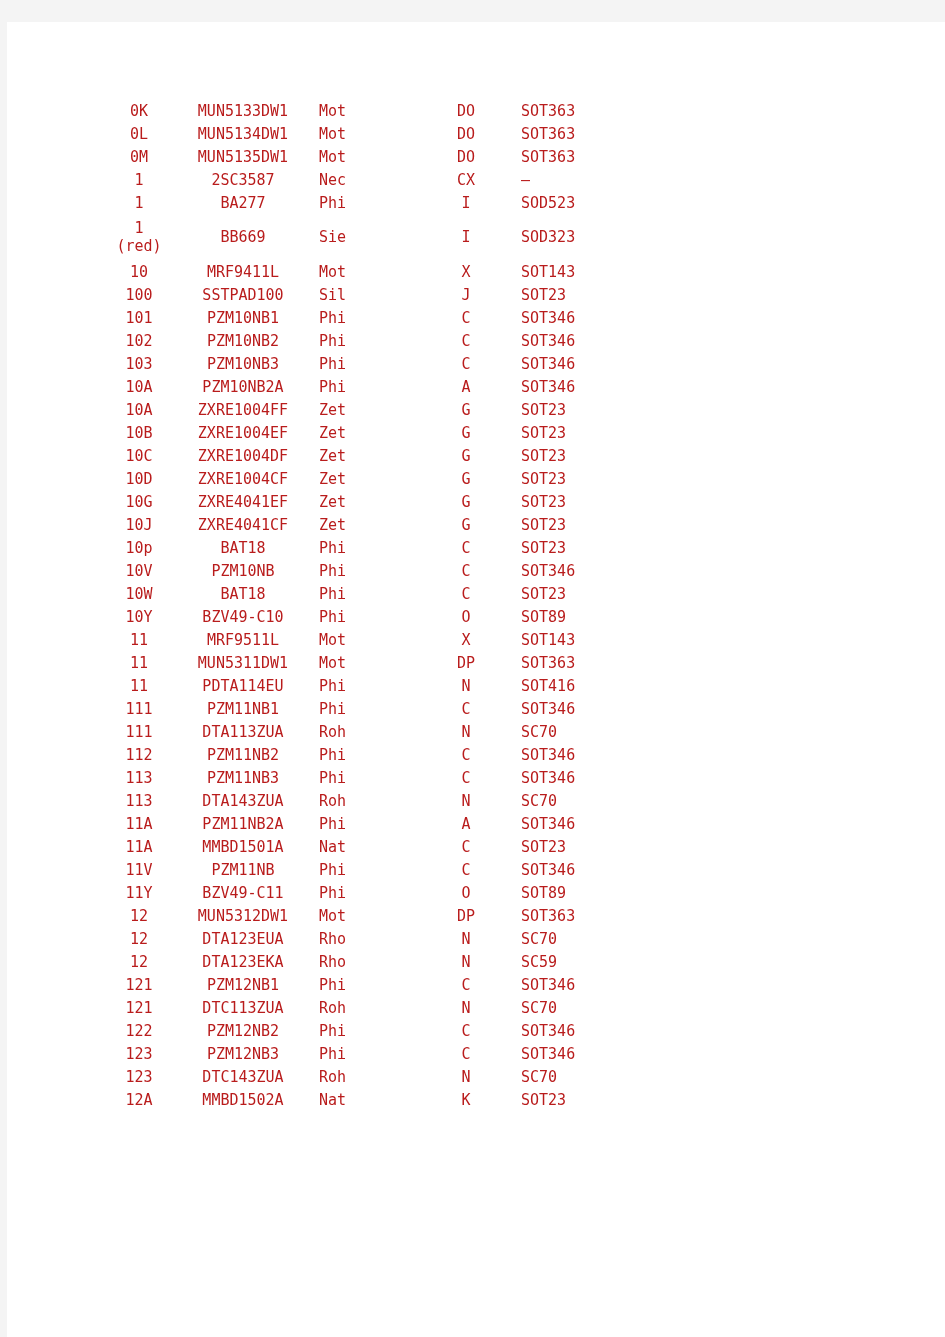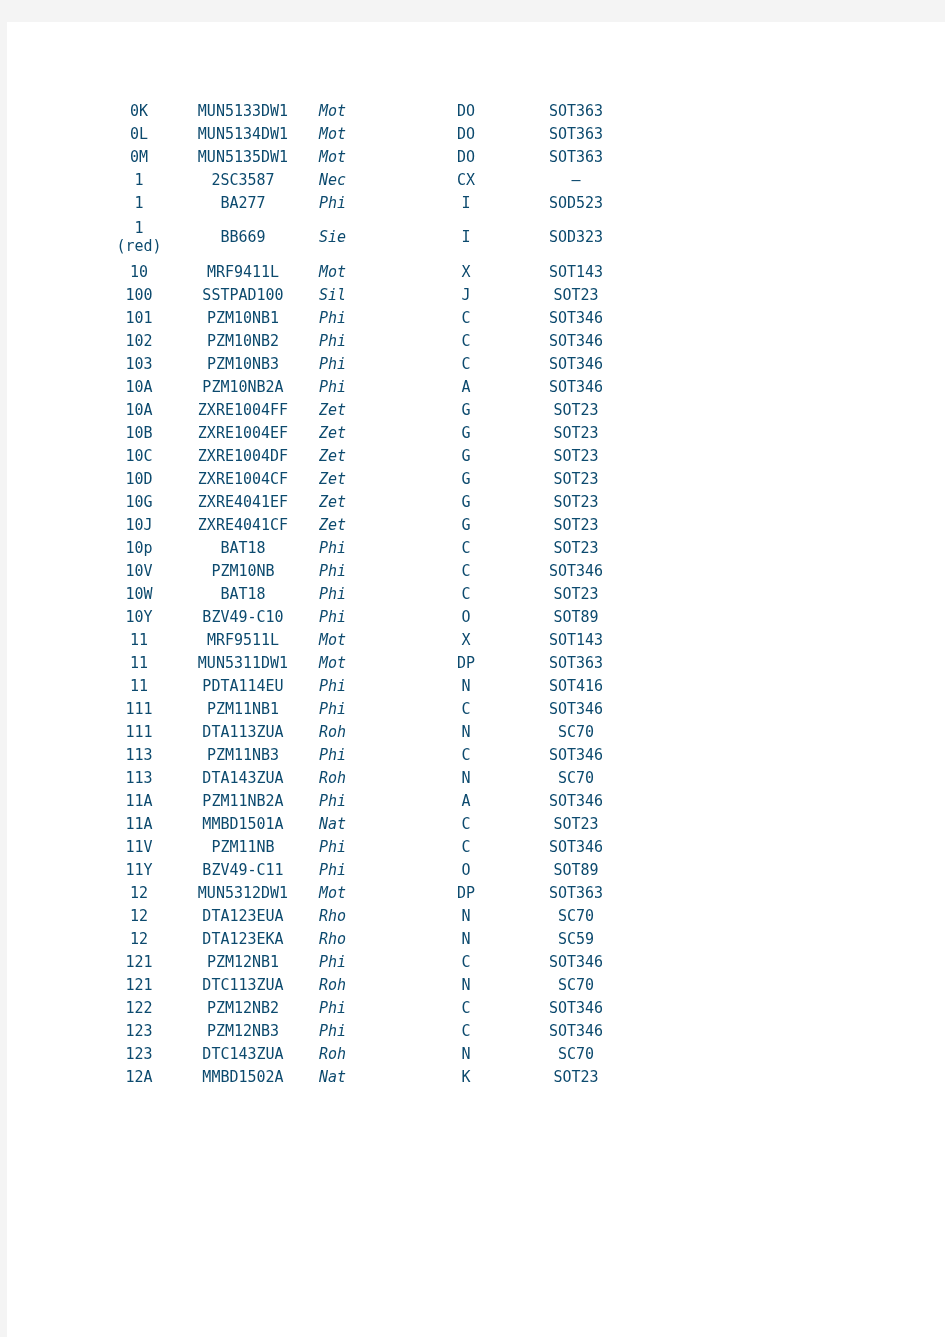--- a/index.html
+++ b/index.html
@@ -32,38 +32,38 @@
     width: 520px;
   }
 
   table.smd-table {
     border-collapse: collapse;
     border-spacing: 0;
     table-layout: fixed;
     width: 520px;
     font-size: 15px;
     line-height: 1.05;
-    color: #0c4a6e;
+    color: #b91c1c;
   }
 
   table.smd-table td {
     padding: 0;
     margin: 0;
     height: 23px;
     vertical-align: middle;
     white-space: pre;
     font-family: "DejaVu Sans Mono", "Liberation Mono", monospace;
   }
 
   
   td.c-code    { width: 56px;  text-align: center; }
   td.c-part    { width: 152px; text-align: center;  padding-left: 9px; }
-  td.c-mfr     { width: 92px;  text-align: left;  padding-left: 2px; font-style: italic; }
+  td.c-mfr     { width: 92px;  text-align: left;  padding-left: 2px; }
   td.c-pkgcode { width: 110px; text-align: center;  padding-left: 2px; }
-  td.c-case    { width: 110px; text-align: center;  padding-left: 1px; }
+  td.c-case    { width: 110px; text-align: left;  padding-left: 1px; }
 
   
   tr.tall-row td { height: 46px; }
   td.c-code.wrapped {
     white-space: normal;
     line-height: 1.18;
     text-align: center;
   }
   td.c-code.wrapped .line { display: block; }
 </style>
@@ -260,20 +260,27 @@
             <td class="c-case">SOT346</td>
           </tr>
           <tr>
             <td class="c-code">111</td>
             <td class="c-part">DTA113ZUA</td>
             <td class="c-mfr">Roh</td>
             <td class="c-pkgcode">N</td>
             <td class="c-case">SC70</td>
           </tr>
           <tr>
+            <td class="c-code">112</td>
+            <td class="c-part">PZM11NB2</td>
+            <td class="c-mfr">Phi</td>
+            <td class="c-pkgcode">C</td>
+            <td class="c-case">SOT346</td>
+          </tr>
+          <tr>
             <td class="c-code">113</td>
             <td class="c-part">PZM11NB3</td>
             <td class="c-mfr">Phi</td>
             <td class="c-pkgcode">C</td>
             <td class="c-case">SOT346</td>
           </tr>
           <tr>
             <td class="c-code">113</td>
             <td class="c-part">DTA143ZUA</td>
             <td class="c-mfr">Roh</td>

